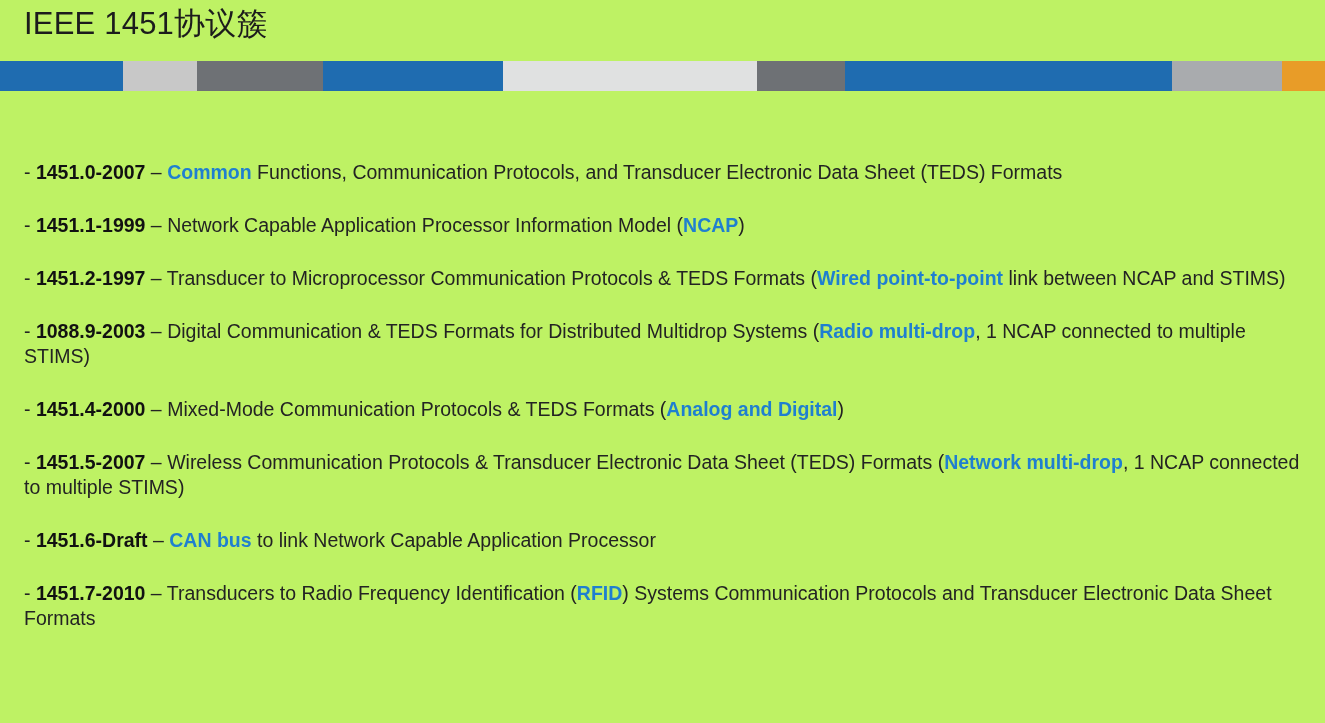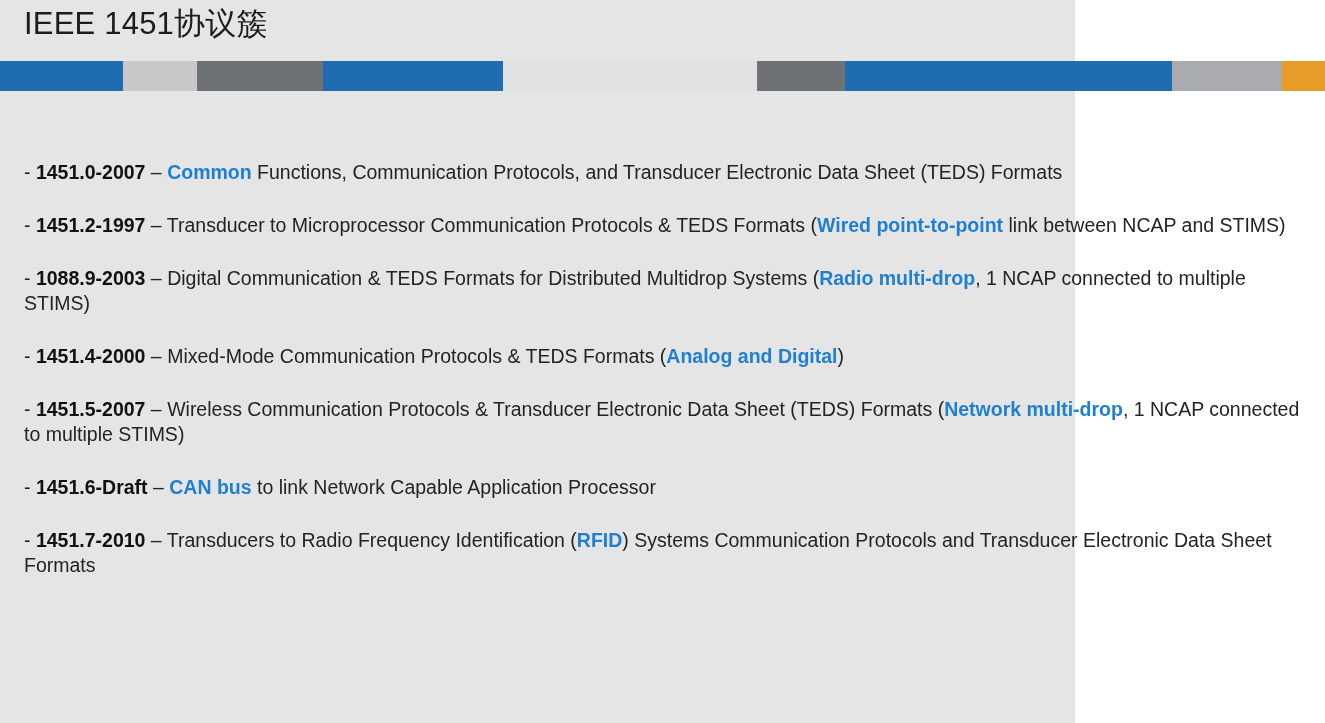--- a/index.html
+++ b/index.html
@@ -9,23 +9,23 @@
   body {
     width: 1325px;
     height: 723px;
     background: #ffffff;
     font-family: "Liberation Sans", sans-serif;
     color: #1a1a1a;
     overflow: hidden;
   }
   .slide {
     position: relative;
-    width: 1075px;
+    width: 1325px;
     height: 723px;
-    background: #e5e5e5;
+    background: #bef264;
   }
   .slide-title {
     position: absolute;
     left: 24px;
     top: 0px;
     font-size: 31px;
     line-height: 48px;
     font-weight: 400;
     color: #1c1c1c;
     letter-spacing: 0.2px;
@@ -89,20 +89,21 @@
       <div class="seg" style="background: rgb(31, 108, 176); width: 180px;"></div>
       <div class="seg" style="background: rgb(224, 225, 225); width: 254px;"></div>
       <div class="seg" style="background: rgb(110, 113, 117); width: 88px;"></div>
       <div class="seg" style="background: rgb(31, 108, 176); width: 327px;"></div>
       <div class="seg" style="background: rgb(169, 171, 174); width: 110px;"></div>
       <div class="seg" style="background: rgb(232, 156, 40); width: 43px;"></div>
     </div>
 
   <div class="body-area">
       <div class="item"><span class="dash">- </span><span class="std">1451.0-2007</span><span class="dash"> – </span><span class="hl">Common</span><span class="plain"> Functions, Communication Protocols, and Transducer Electronic Data Sheet (TEDS) Formats</span></div>
+      <div class="item"><span class="dash">- </span><span class="std">1451.1-1999</span><span class="dash"> – </span><span class="plain">Network Capable Application Processor Information Model (</span><span class="hl">NCAP</span><span class="plain">)</span></div>
       <div class="item"><span class="dash">- </span><span class="std">1451.2-1997</span><span class="dash"> – </span><span class="plain">Transducer to Microprocessor Communication Protocols &amp; TEDS Formats (</span><span class="hl">Wired point-to-point</span><span class="plain"> link between NCAP and STIMS)</span></div>
       <div class="item"><span class="dash">- </span><span class="std">1088.9-2003</span><span class="dash"> – </span><span class="plain">Digital Communication &amp; TEDS Formats for Distributed Multidrop Systems (</span><span class="hl">Radio multi-drop</span><span class="plain">, 1 NCAP connected to multiple STIMS)</span></div>
       <div class="item"><span class="dash">- </span><span class="std">1451.4-2000</span><span class="dash"> – </span><span class="plain">Mixed-Mode Communication Protocols &amp; TEDS Formats (</span><span class="hl">Analog and Digital</span><span class="plain">)</span></div>
       <div class="item"><span class="dash">- </span><span class="std">1451.5-2007</span><span class="dash"> – </span><span class="plain">Wireless Communication Protocols &amp; Transducer Electronic Data Sheet (TEDS) Formats (</span><span class="hl">Network multi-drop</span><span class="plain">, 1 NCAP connected to multiple STIMS)</span></div>
       <div class="item"><span class="dash">- </span><span class="std">1451.6-Draft</span><span class="dash"> – </span><span class="hl">CAN bus</span><span class="plain"> to link Network Capable Application Processor</span></div>
       <div class="item"><span class="dash">- </span><span class="std">1451.7-2010</span><span class="dash"> – </span><span class="plain">Transducers to Radio Frequency Identification (</span><span class="hl">RFID</span><span class="plain">) Systems Communication Protocols and Transducer Electronic Data Sheet Formats</span></div>
     </div>
 
 </div>
 

